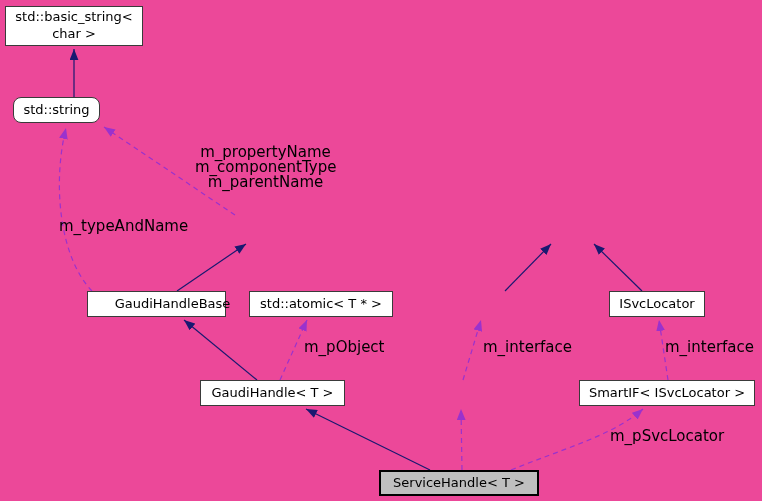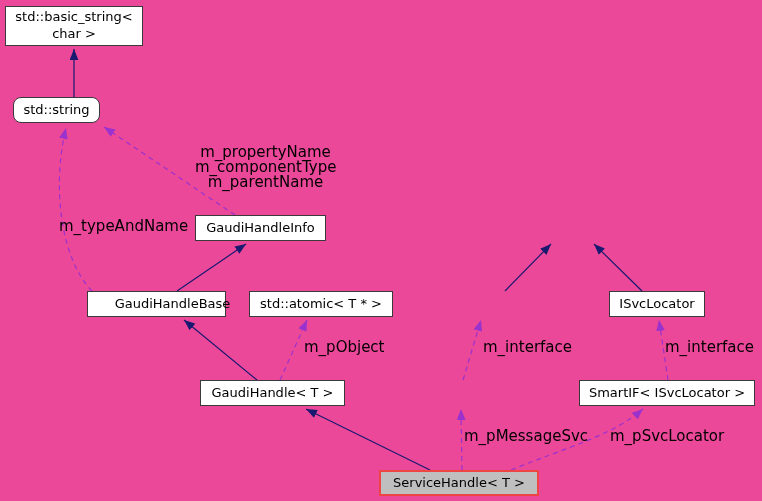--- a/index.html
+++ b/index.html
@@ -11,21 +11,21 @@
   .edges{position:absolute;left:0;top:0;width:762px;height:501px;}
   .edge-inh{stroke:#191970;stroke-width:1.2;fill:none;}
   .edge-use{stroke:#9a32cd;stroke-width:1.2;fill:none;stroke-dasharray:5,4;}
   .node{
     position:absolute;box-sizing:border-box;
     border:1px solid #3a3a3a;background:#fff;
     display:flex;align-items:center;justify-content:center;
     text-align:center;font-size:13px;line-height:1.3;
     white-space:pre-line;z-index:2;
   }
-  .node.highlight{background:#bfbfbf;border:2px solid #ef4444;}
+  .node.highlight{background:#bfbfbf;border:2px solid #000000;}
   .edge-label{
     position:absolute;font-size:15px;line-height:15px;
     white-space:pre-line;z-index:1;
   }
   .edge-label.center{text-align:center;}
 </style>
 </head>
 <body>
 
 <div class="canvas">
@@ -54,21 +54,20 @@
     <path class="edge-use" d="M668,380 L659,320" marker-end="url(#ah-purple)"></path>
     <path class="edge-use" d="M462,470 L461,409" marker-end="url(#ah-purple)"></path>
     <path class="edge-use" d="M511,470 C562,449 612,436 643,409" marker-end="url(#ah-purple)"></path>
   </svg>
 
   <div class="node" style="left:5px;top:6px;width:138px;height:40px;">std::basic_string&lt;
 char &gt;</div>
 
   <div class="node" style="left:13px;top:97px;width:87px;height:26px;border-radius:8px;">std::string</div>
 
-  <div class="node" style="left:195px;top:215px;width:131px;height:26px;">GaudiHandleInfo</div>
 
   <div class="node" style="left:87px;top:291px;width:139px;height:26px;padding-left:32px;">GaudiHandleBase</div>
 
   <div class="node" style="left:249px;top:291px;width:144px;height:26px;">std::atomic&lt; T * &gt;</div>
 
 
 
   <div class="node" style="left:609px;top:291px;width:96px;height:26px;">ISvcLocator</div>
 
   <div class="node" style="left:200px;top:380px;width:145px;height:26px;">GaudiHandle&lt; T &gt;</div>
@@ -83,17 +82,16 @@
 m_parentName</div>
 
   <div class="edge-label" style="left:59px;top:219px;">m_typeAndName</div>
 
   <div class="edge-label" style="left:304px;top:340px;">m_pObject</div>
 
   <div class="edge-label" style="left:483px;top:340px;">m_interface</div>
 
   <div class="edge-label" style="left:665px;top:340px;">m_interface</div>
 
-  <div class="edge-label" style="left:464px;top:429px;">m_pMessageSvc</div>
 
   <div class="edge-label" style="left:610px;top:429px;">m_pSvcLocator</div>
 
 </div>
 
 </body></html>

